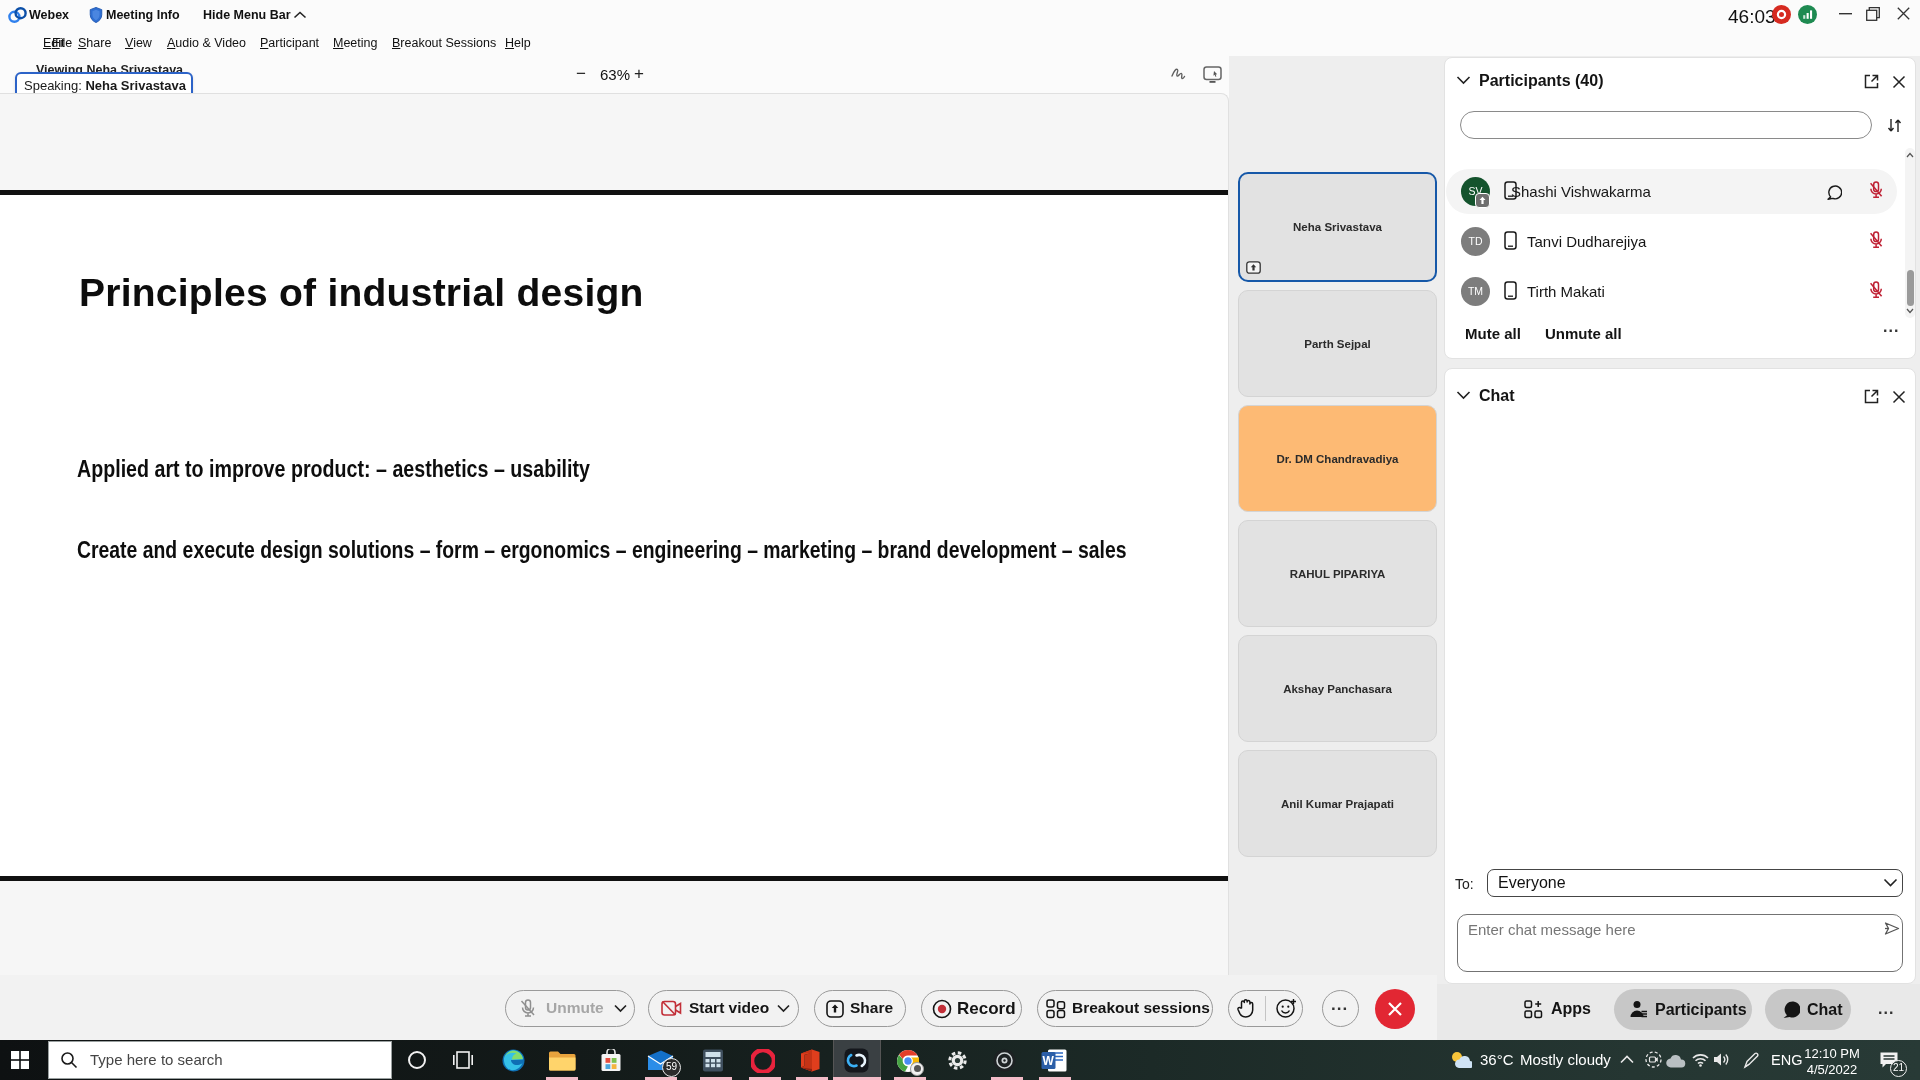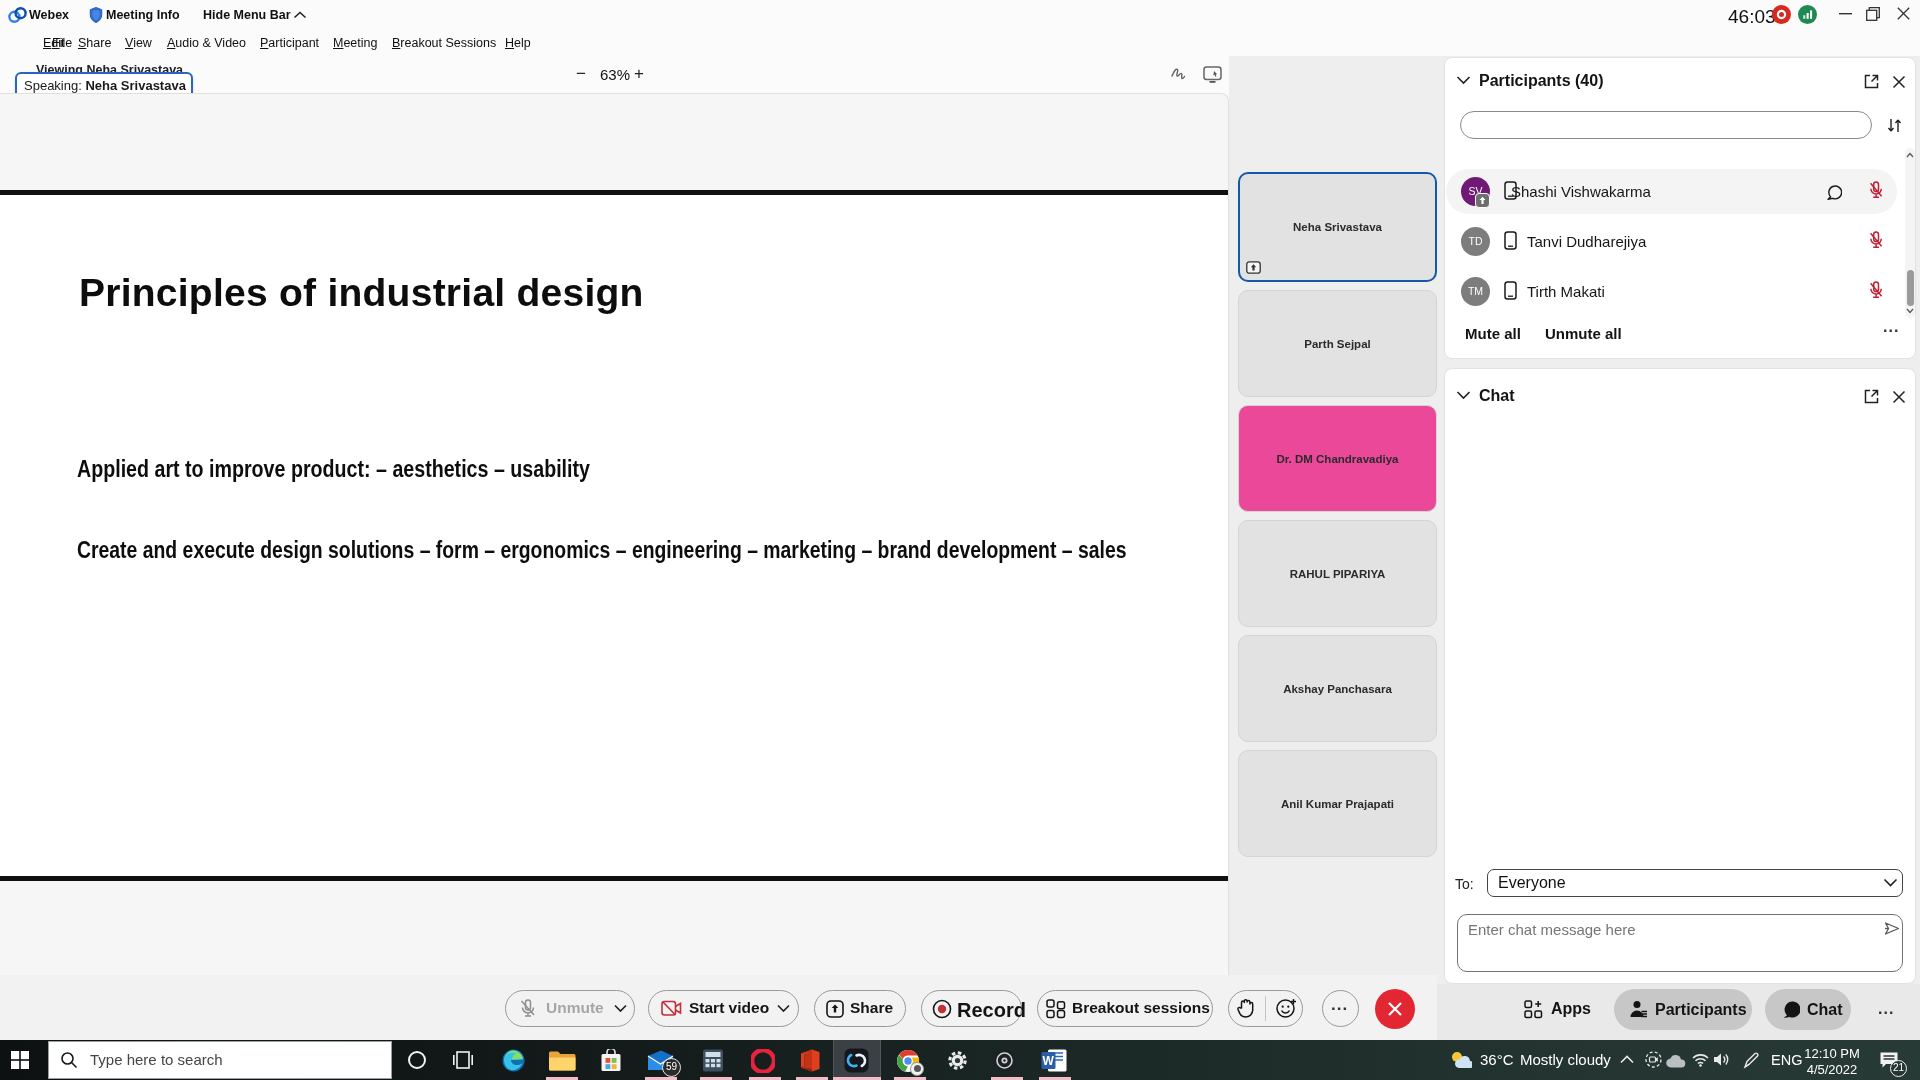--- a/index.html
+++ b/index.html
@@ -86,21 +86,21 @@
 
 <div class="abs" style="left:1229px;top:56px;width:691px;height:928px;background:#eeeeee;"></div>
 
 <div class="abs" style="left:1238px;top:172px;width:199px;height:110px;background:#e2e2e2;border:2.5px solid #1658a8;border-radius:10px;"></div>
 <div class="abs" style="left:1238px;top:172px;width:199px;height:110px;text-align:center;line-height:110px;font-size:11.5px;font-weight:600;color:#2b2b2b;">Neha Srivastava</div>
 <svg class="abs" style="left:1246px;top:261px;" width="15" height="13" viewBox="0 0 15 13">
   <rect x="0.8" y="0.8" width="13.4" height="11.4" rx="2.5" fill="#f5f5f5" stroke="#333" stroke-width="1.3"></rect>
   <path d="M7.5 3.2 L10.2 6.2 H8.6 V9.5 H6.4 V6.2 H4.8 Z" fill="#333"></path>
 </svg>
 <div class="abs" style="left:1238px;top:290px;width:199px;height:107px;background:#e2e2e2;border:1px solid #d4d4d4;border-radius:10px;text-align:center;line-height:107px;font-size:11.5px;font-weight:600;color:#2b2b2b;">Parth Sejpal</div>
-<div class="abs" style="left:1238px;top:405px;width:199px;height:107px;background:#ec4899;border:1px solid #d4d4d4;border-radius:10px;text-align:center;line-height:107px;font-size:11.5px;font-weight:600;color:#2b2b2b;">Dr. DM Chandravadiya</div>
+<div class="abs" style="left:1238px;top:405px;width:199px;height:107px;background:#fdba74;border:1px solid #d4d4d4;border-radius:10px;text-align:center;line-height:107px;font-size:11.5px;font-weight:600;color:#2b2b2b;">Dr. DM Chandravadiya</div>
 <div class="abs" style="left:1238px;top:635px;width:199px;height:107px;background:#e2e2e2;border:1px solid #d4d4d4;border-radius:10px;text-align:center;line-height:107px;font-size:11.5px;font-weight:600;color:#2b2b2b;">Akshay Panchasara</div>
 <div class="abs" style="left:1238px;top:520px;width:199px;height:107px;background:#e2e2e2;border:1px solid #d4d4d4;border-radius:10px;text-align:center;line-height:107px;font-size:11.5px;font-weight:600;color:#2b2b2b;">RAHUL PIPARIYA</div>
 <div class="abs" style="left:1238px;top:750px;width:199px;height:107px;background:#e2e2e2;border:1px solid #d4d4d4;border-radius:10px;text-align:center;line-height:107px;font-size:11.5px;font-weight:600;color:#2b2b2b;">Anil Kumar Prajapati</div>
 
 <div class="abs" style="left:1444px;top:57px;width:472px;height:302px;background:#fff;border:1px solid #e2e2e2;border-radius:8px;"></div>
 <svg class="abs" style="left:1456px;top:75px;" width="15" height="10" viewBox="0 0 15 10">
   <path d="M1.5 2 L7.5 8 L13.5 2" fill="none" stroke="#222" stroke-width="1.6"></path>
 </svg>
 <div class="abs" style="left:1479px;top:72px;font-size:16px;font-weight:bold;color:#141414;">Participants (40)</div>
 <svg class="abs" style="left:1864px;top:74px;" width="15" height="15" viewBox="0 0 15 15">
@@ -119,21 +119,21 @@
 <div class="abs" style="left:1905px;top:148px;width:10px;height:170px;background:#f4f4f4;border-radius:5px;"></div>
 <svg class="abs" style="left:1906px;top:152px;" width="8" height="6" viewBox="0 0 8 6">
       <path d="M1 5 L4 1.5 L7 5" fill="none" stroke="#555" stroke-width="1.2"></path>
     </svg>
 <div class="abs" style="left:1906.5px;top:270px;width:7px;height:36px;background:#9a9a9a;border-radius:4px;"></div>
 <svg class="abs" style="left:1906px;top:308px;" width="8" height="6" viewBox="0 0 8 6">
       <path d="M1 1 L4 4.5 L7 1" fill="none" stroke="#555" stroke-width="1.2"></path>
     </svg>
 
 <div class="abs" style="left:1446px;top:169px;width:451px;height:45px;background:#f4f4f4;border-radius:23px;"></div>
-<div class="abs" style="left:1461px;top:177px;width:29px;height:29px;border-radius:50%;background:#701a75;color:#fff;font-size:10.5px;text-align:center;line-height:29px;">SV</div>
+<div class="abs" style="left:1461px;top:177px;width:29px;height:29px;border-radius:50%;background:#14532d;color:#fff;font-size:10.5px;text-align:center;line-height:29px;">SV</div>
 <div class="abs" style="left:1475px;top:193px;width:15px;height:15px;border-radius:4px;background:#6e6e6e;border:1.5px solid #fff;"></div>
 <svg class="abs" style="left:1478px;top:196px;" width="9" height="9" viewBox="0 0 9 9">
       <path d="M4.5 0.8 L7.5 4 H5.6 V8 H3.4 V4 H1.5 Z" fill="#fff"></path>
     </svg>
 <svg class="abs" style="left:1504px;top:181px;" width="13" height="19" viewBox="0 0 13 19">
   <rect x="1" y="1" width="11" height="17" rx="2.5" fill="none" stroke="#1a1a1a" stroke-width="1.5"></rect>
   <path d="M4 15.2 H9" stroke="#1a1a1a" stroke-width="1.3"></path>
 </svg>
 <div class="abs" style="left:1511px;top:183px;font-size:15px;color:#161616;">Shashi Vishwakarma</div>
 <svg class="abs" style="left:1826px;top:184px;" width="16" height="16" viewBox="0 0 16 16">
@@ -228,21 +228,21 @@
   <rect x="1" y="1" width="16" height="16" rx="4" fill="none" stroke="#141414" stroke-width="1.6"></rect>
   <path d="M9 4.5 L12.3 8 H10.2 V12.5 H7.8 V8 H5.7 Z" fill="#141414"></path>
 </svg>
 <div class="abs" style="left:850px;top:999px;font-size:15.5px;font-weight:bold;color:#141414;">Share</div>
 
 <div class="abs" style="left:921px;top:990px;width:101px;height:37px;border:1px solid #9a9a9a;border-radius:19px;"></div>
 <svg class="abs" style="left:932px;top:999px;" width="20" height="20" viewBox="0 0 20 20">
   <circle cx="10" cy="10" r="8.5" fill="none" stroke="#141414" stroke-width="1.6"></circle>
   <circle cx="10" cy="10" r="4.2" fill="#c22f38"></circle>
 </svg>
-<div class="abs" style="left:957px;top:999px;font-size:20px;font-weight:bold;color:#141414;">Record</div>
+<div class="abs" style="left:957px;top:999px;font-size:17px;font-weight:bold;color:#141414;">Record</div>
 
 <div class="abs" style="left:1037px;top:990px;width:176px;height:37px;border:1px solid #9a9a9a;border-radius:19px;"></div>
 <svg class="abs" style="left:1046px;top:999px;" width="20" height="20" viewBox="0 0 20 20">
   <rect x="1" y="1" width="7" height="7" rx="2" fill="none" stroke="#141414" stroke-width="1.5"></rect>
   <rect x="11.5" y="2.8" width="7" height="7" rx="2" fill="none" stroke="#141414" stroke-width="1.5"></rect>
   <rect x="1" y="11.5" width="7" height="7" rx="2" fill="none" stroke="#141414" stroke-width="1.5"></rect>
   <rect x="11.5" y="11.5" width="7" height="7" rx="2" fill="none" stroke="#141414" stroke-width="1.5"></rect>
 </svg>
 <div class="abs" style="left:1072px;top:999px;font-size:15.5px;font-weight:bold;color:#141414;">Breakout sessions</div>
 

